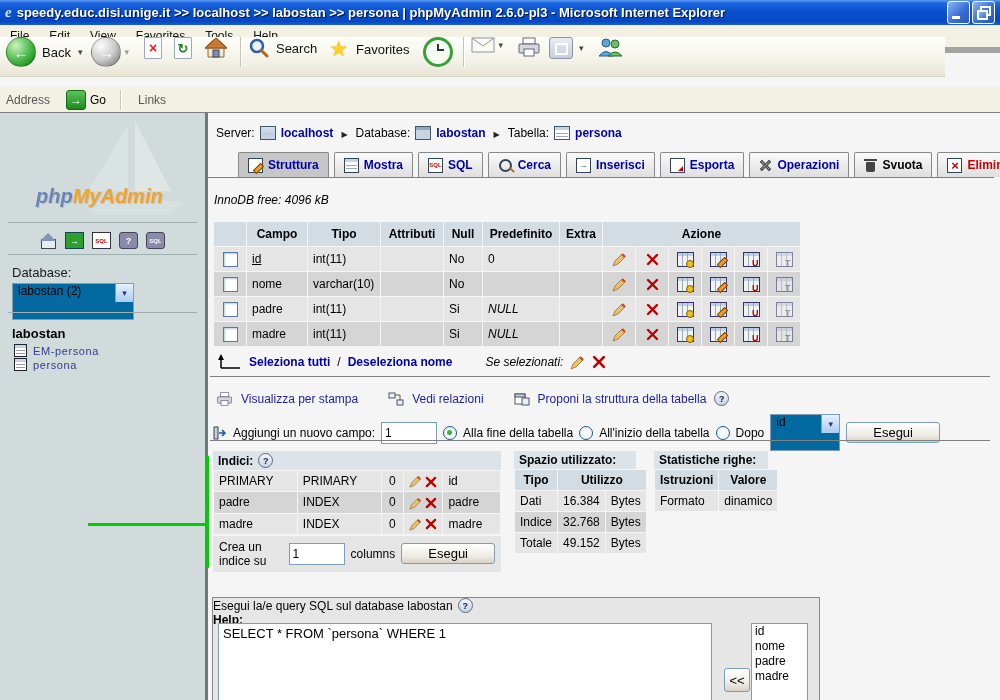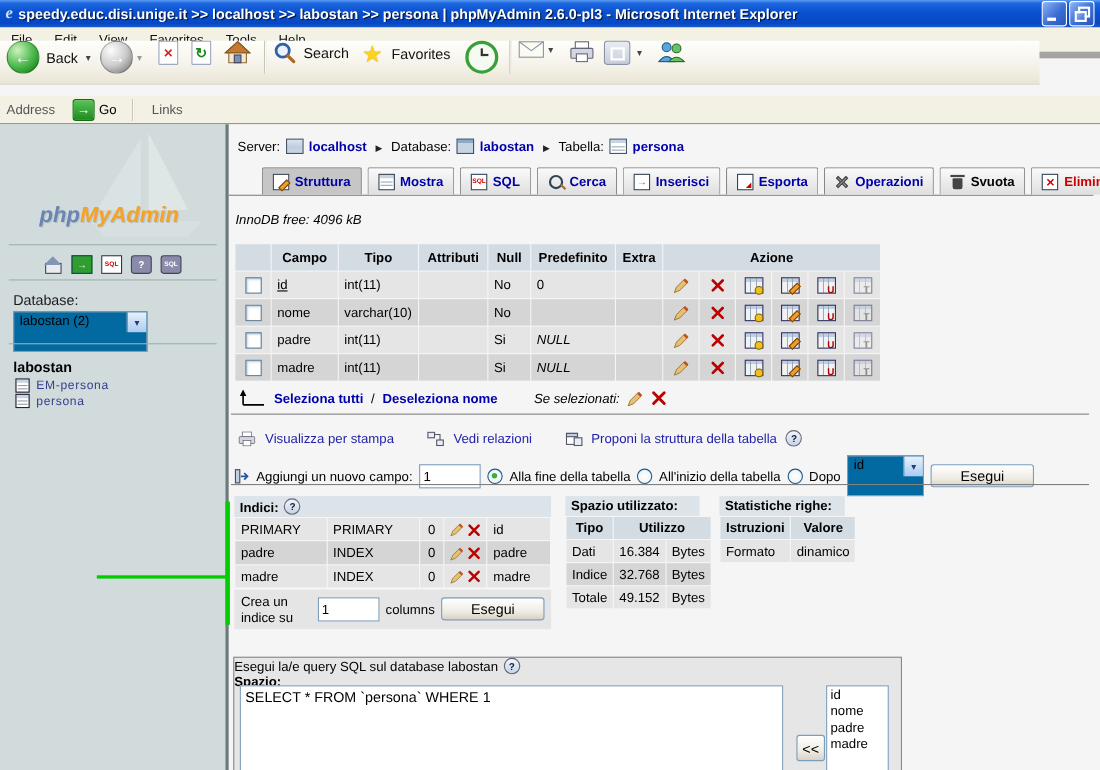--- a/index.html
+++ b/index.html
@@ -650,21 +650,21 @@
     </tbody>
       </table>
   </div>
 
   <div class="sqlbox">
     <div class="cap">
       <span class="t">
         <span>Esegui la/e query SQL sul database labostan</span>
         <span class="qicon"></span>
       </span>
-      <span class="campi">Spazio:</span>
+      <span class="campi">Help:</span>
     </div>
     <textarea spellcheck="false" style="">SELECT * FROM `persona` WHERE 1</textarea>
     <button class="xp-btn insbtn">&lt;&lt;</button>
     <div class="listbox">
       <div class="opt">id</div>
       <div class="opt">nome</div>
       <div class="opt">padre</div>
       <div class="opt">madre</div>
     </div>
   </div>

